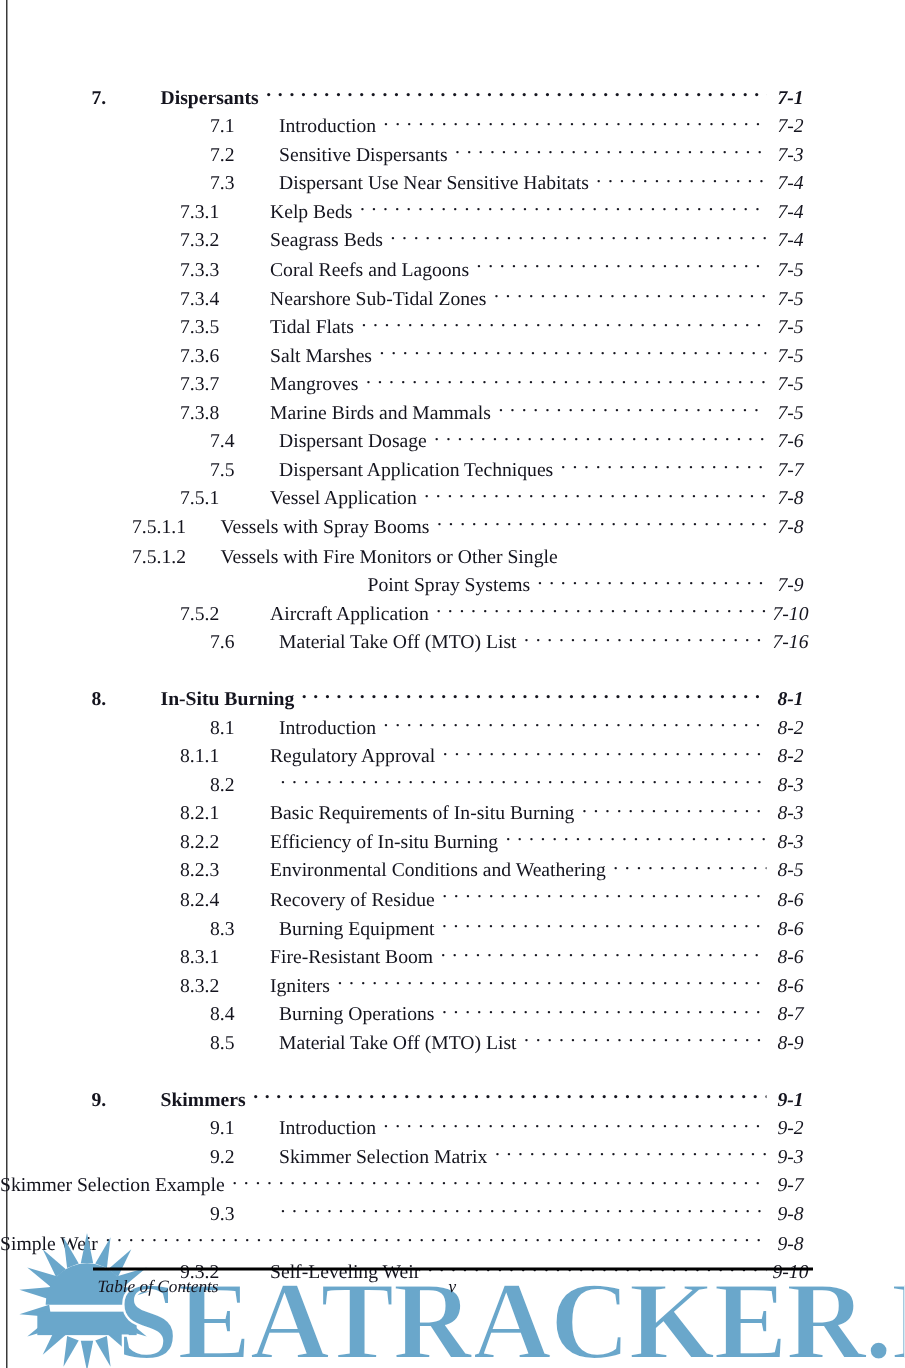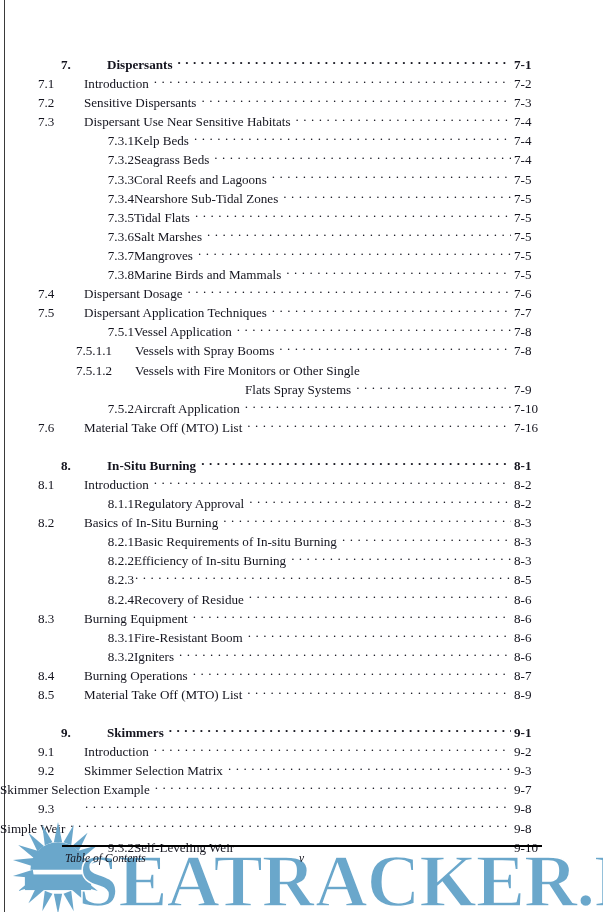--- a/index.html
+++ b/index.html
@@ -79,40 +79,41 @@
     left: 0;
     bottom: 0;
     letter-spacing: 0.6px;
     color: #14141e;
     font-size: 13.1px;
   }
   .leader.none::after { content: ""; }
 
   .pg {
     flex: 0 0 auto;
-    text-align: left;
+    text-align: center;
     padding-left: 2px;
+    font-style: italic;
   }
 
   
   
   .lvl0 { font-weight: bold; }
   .lvl0 .num  { width: 46px; padding-left: 61px; box-sizing: content-box; }
   .lvl0 .pg   { min-width: 26px; }
 
   
-  .lvl1 .num  { width: 46px; padding-left: 38px; box-sizing: content-box; }
+  .lvl1 .num  { width: 46px; padding-left: 92px; box-sizing: content-box; margin-left: 48px; }
   .lvl1 .pg   { min-width: 26px; }
 
   
-  .lvl2 .num  { width: 60px; padding-left: 74px; box-sizing: content-box; text-align: right; }
+  .lvl2 .num  { width: 60px; padding-left: 120px; box-sizing: content-box; }
   .lvl2 .pg   { min-width: 26px; }
 
   
-  .lvl3 .num  { width: 59px; padding-left: 76px; box-sizing: content-box; }
+  .lvl3 .num  { width: 59px; padding-left: 76px; box-sizing: content-box; margin-left: 12px; }
   .lvl3 .pg   { min-width: 26px; }
 
   
   .lvl3cont .num { width: 0; padding-left: 245px; box-sizing: content-box; }
   .lvl3cont .pg  { min-width: 26px; }
 
   
   #footer {
     position: absolute;
     left: 0;
@@ -284,21 +285,21 @@
           <span class="pg">7-8</span>
         </div>
         <div class="toc-row lvl3">
           <span class="num">7.5.1.2</span>
           <span class="title">Vessels with Fire Monitors or Other Single</span>
           <span class="leader none"></span>
           <span class="pg"></span>
         </div>
         <div class="toc-row lvl3cont">
           <span class="num"></span>
-          <span class="title">Flats Spray Systems</span>
+          <span class="title">Point Spray Systems</span>
           <span class="leader"></span>
           <span class="pg">7-9</span>
         </div>
         <div class="toc-row lvl2">
           <span class="num">7.5.2</span>
           <span class="title">Aircraft Application</span>
           <span class="leader"></span>
           <span class="pg">7-10</span>
         </div>
         <div class="toc-row lvl1">
@@ -323,38 +324,38 @@
           <span class="pg">8-2</span>
         </div>
         <div class="toc-row lvl2">
           <span class="num">8.1.1</span>
           <span class="title">Regulatory Approval</span>
           <span class="leader"></span>
           <span class="pg">8-2</span>
         </div>
         <div class="toc-row lvl1">
           <span class="num">8.2</span>
-          <span class="title">Basics of In-Situ Burning</span>
           <span class="leader"></span>
           <span class="pg">8-3</span>
         </div>
         <div class="toc-row lvl2">
           <span class="num">8.2.1</span>
           <span class="title">Basic Requirements of In-situ Burning</span>
           <span class="leader"></span>
           <span class="pg">8-3</span>
         </div>
         <div class="toc-row lvl2">
           <span class="num">8.2.2</span>
           <span class="title">Efficiency of In-situ Burning</span>
           <span class="leader"></span>
           <span class="pg">8-3</span>
         </div>
         <div class="toc-row lvl2">
           <span class="num">8.2.3</span>
+          <span class="title">Environmental Conditions and Weathering</span>
           <span class="leader"></span>
           <span class="pg">8-5</span>
         </div>
         <div class="toc-row lvl2">
           <span class="num">8.2.4</span>
           <span class="title">Recovery of Residue</span>
           <span class="leader"></span>
           <span class="pg">8-6</span>
         </div>
         <div class="toc-row lvl1">

